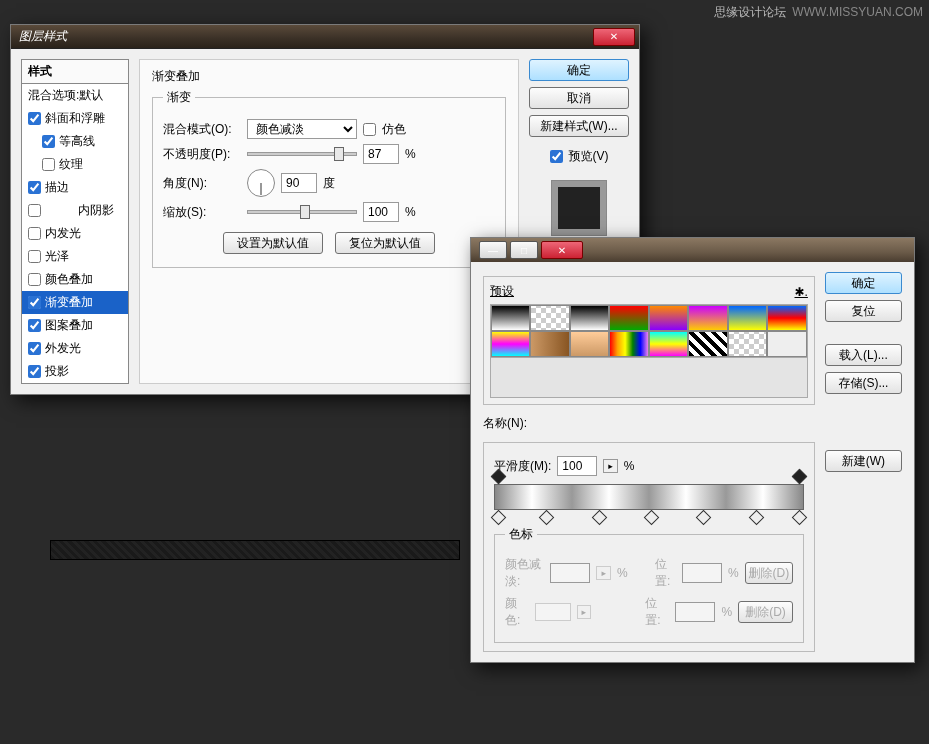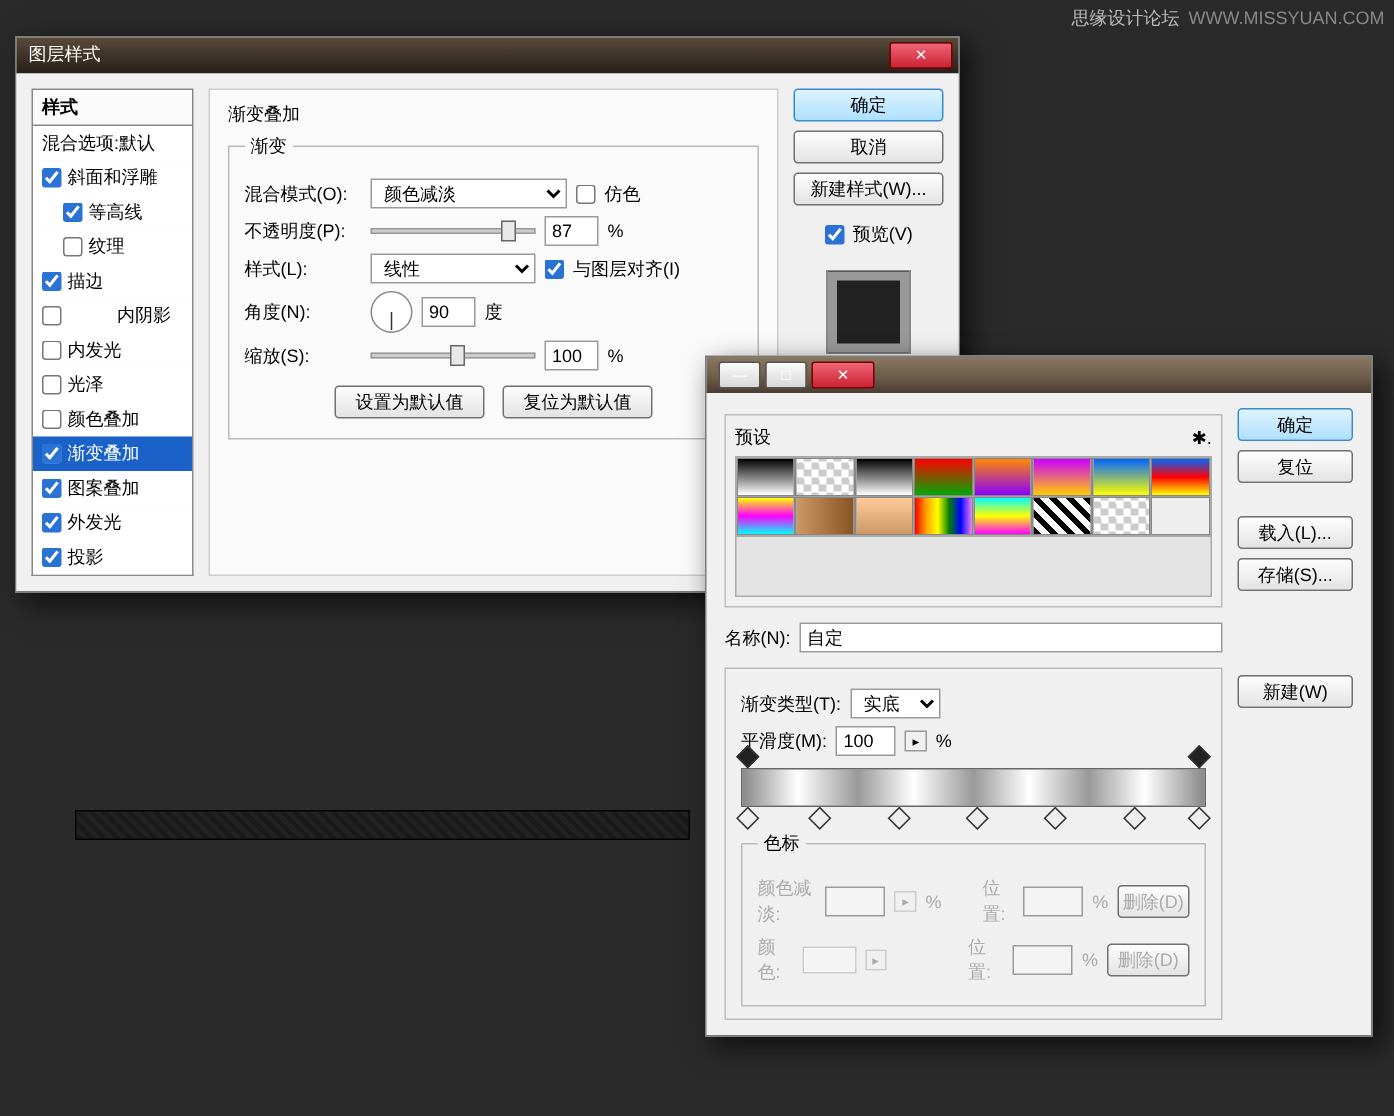--- a/index.html
+++ b/index.html
@@ -4,21 +4,21 @@
 <style>
 * { box-sizing: border-box; margin: 0; padding: 0; font-family: "Microsoft YaHei", SimSun, sans-serif; font-size: 12px; }
 body { background: #2a2a2a; width: 929px; height: 744px; position: relative; overflow: hidden; }
 .watermark { position: absolute; top: 4px; right: 6px; color: #888; font-size: 11px; }
 .watermark span:first-child { color: #bbb; margin-right: 6px; }
 
 .dialog { position: absolute; background: #f0f0f0; border: 1px solid #7a7a7a; box-shadow: 6px 6px 18px rgba(0,0,0,0.7); }
 .titlebar { height: 24px; display: flex; align-items: center; padding: 0 4px 0 8px; }
 .tb-main { background: linear-gradient(#5a4a3a,#3a3026 60%,#2a221a); color: #fff; border-bottom: 1px solid #222; }
 .tb-editor { background: linear-gradient(#8b7862,#6a5a48 60%,#4a3d30); color: #fff; }
-.titlebar .title { flex: 1; }
+.titlebar .title { flex: 1; font-style: italic; }
 .win-btns { display: flex; gap: 3px; }
 .win-btn { width: 28px; height: 18px; border: 1px solid #555; background: linear-gradient(#fafafa,#d8d8d8); border-radius: 2px; display: flex; align-items: center; justify-content: center; font-size: 10px; cursor: default; }
 .win-close { background: linear-gradient(#e67,#c23); color: #fff; border-color: #700; width: 42px; }
 
 .dlg-body { display: flex; padding: 10px; gap: 10px; background: #f0f0f0; }
 
 
 #dlg-layer { left: 10px; top: 24px; width: 630px; }
 .styles-col { width: 108px; }
 .styles-head { border: 1px solid #888; background: #fafafa; padding: 3px 6px; font-weight: bold; }
@@ -41,21 +41,21 @@
 .slider { flex: 1; height: 4px; background: #ccc; position: relative; border: 1px solid #999; }
 .slider .thumb { position: absolute; top: -6px; width: 10px; height: 14px; background: #e8e8e8; border: 1px solid #666; left: 80%; }
 .preview-thumb { width: 56px; height: 56px; border: 1px solid #888; background: #222; margin-top: 4px; box-shadow: inset 0 0 0 6px #999, inset 0 0 0 7px #222; align-self: center; }
 
 
 #dlg-editor { left: 470px; top: 237px; width: 445px; }
 .editor-body { padding: 10px 12px; display: flex; gap: 10px; }
 .editor-main { flex: 1; }
 .editor-side { width: 92px; display: flex; flex-direction: column; gap: 6px; }
 .presets { border: 1px solid #bbb; padding: 6px; }
-.presets-head { display: flex; justify-content: space-between; align-items: center; margin-bottom: 4px; }
+.presets-head { display: flex; justify-content: space-between; align-items: center; margin-bottom: 4px; text-decoration: underline; }
 .preset-grid { display: grid; grid-template-columns: repeat(8, 1fr); gap: 0; border: 1px solid #aaa; background: #eee; }
 .preset-grid div { height: 26px; border: 1px solid #888; }
 .grad-bar { height: 26px; border: 1px solid #666; background: linear-gradient(90deg,#888,#fff 12%,#999 25%,#fff 37%,#999 50%,#fff 62%,#999 75%,#fff 87%,#888); margin: 8px 0 4px; position: relative; }
 .stop { position: absolute; width: 11px; height: 11px; background: #eee; border: 1px solid #333; }
 .stop.top { top: -14px; transform: rotate(45deg); }
 .stop.bot { bottom: -14px; transform: rotate(45deg); }
 fieldset.disabled label, fieldset.disabled span, fieldset.disabled button { color: #aaa; }
 fieldset.disabled input { background: #f4f4f4; color: #bbb; }
 
 .deco-bar { position: absolute; left: 50px; top: 540px; width: 410px; height: 20px; background: repeating-linear-gradient(45deg,#1a1a1a,#1a1a1a 3px,#222 3px,#222 6px); border: 1px solid #000; }
@@ -134,37 +134,31 @@
           </div>
       </div>
     </div>
 
     <div class="settings-col">
       <div style="margin-bottom:4px">渐变叠加</div>
       <fieldset>
         <legend>渐变</legend>
         <div class="row">
           <label class="k">混合模式(O):</label>
-          <select style="width:131px"><option>颜色减淡</option></select>
+          <select style="width:110px"><option>颜色减淡</option></select>
           <input type="checkbox" style="">
           <span>仿色</span>
         </div>
         <div class="row">
           <label class="k">不透明度(P):</label>
           <div class="slider" style="width:110px;flex:none">
               <div class="thumb"></div>
             </div>
           <input type="text" style="width: 36px;" value="87">
           <span>%</span>
-        </div>
-        <div class="row">
-          <label class="k">样式(L):</label>
-          <select style="width:110px"><option>线性</option></select>
-          <input type="checkbox" checked="" style="">
-          <span>与图层对齐(I)</span>
         </div>
         <div class="row">
           <label class="k">角度(N):</label>
           <div class="angle-dial"></div>
           <input type="text" style="width: 36px;" value="90">
           <span>度</span>
         </div>
         <div class="row">
           <label class="k">缩放(S):</label>
           <div class="slider" style="width:110px;flex:none">
@@ -224,28 +218,23 @@
             <div style="background: linear-gradient(rgb(0, 255, 255), rgb(255, 255, 0), rgb(255, 0, 255));"></div>
             <div style="background: repeating-linear-gradient(45deg, rgb(0, 0, 0) 0px, rgb(0, 0, 0) 4px, rgb(255, 255, 255) 4px, rgb(255, 255, 255) 8px);"></div>
             <div style="background: repeating-conic-gradient(rgb(204, 204, 204) 0deg, rgb(204, 204, 204) 25%, rgb(255, 255, 255) 0deg, rgb(255, 255, 255) 50%) 0px center / 10px 10px;"></div>
             <div></div>
           </div>
         <div style="height:40px;background:#e4e4e4;border:1px solid #aaa;border-top:none"></div>
       </fieldset>
 
       <div class="row" style="margin-top:10px">
         <span>名称(N):</span>
-        <input type="text" style="flex: 1 1 0%;" value="自定">
       </div>
 
       <fieldset style="margin-top:10px">
-        <div class="row">
-          <span>渐变类型(T):</span>
-          <select style="width:60px"><option>实底</option></select>
-        </div>
         <div class="row">
           <span>平滑度(M):</span>
           <input type="text" style="width: 40px;" value="100">
           <span style="border:1px solid #999;padding:1px 4px;font-size:9px">▸</span>
           <span>%</span>
         </div>
         <div class="grad-bar">
           <div class="stop top" style="left:-2px;background:#222"></div>
           <div class="stop top" style="right:-2px;background:#222"></div>
           <div class="stop bot" style="left:-2px"></div>

